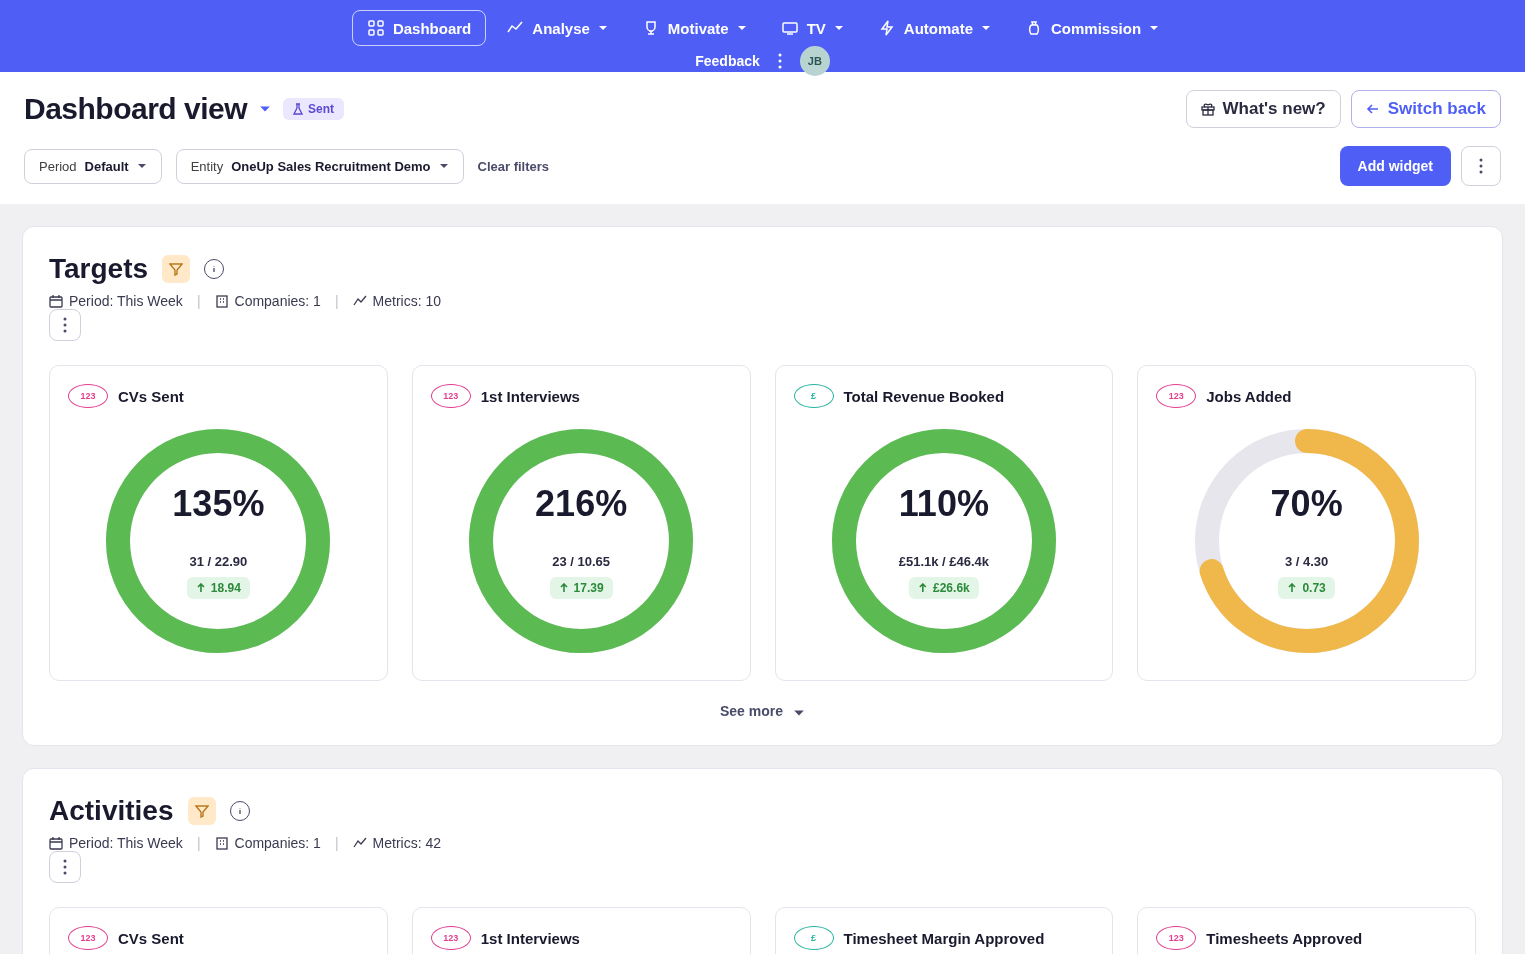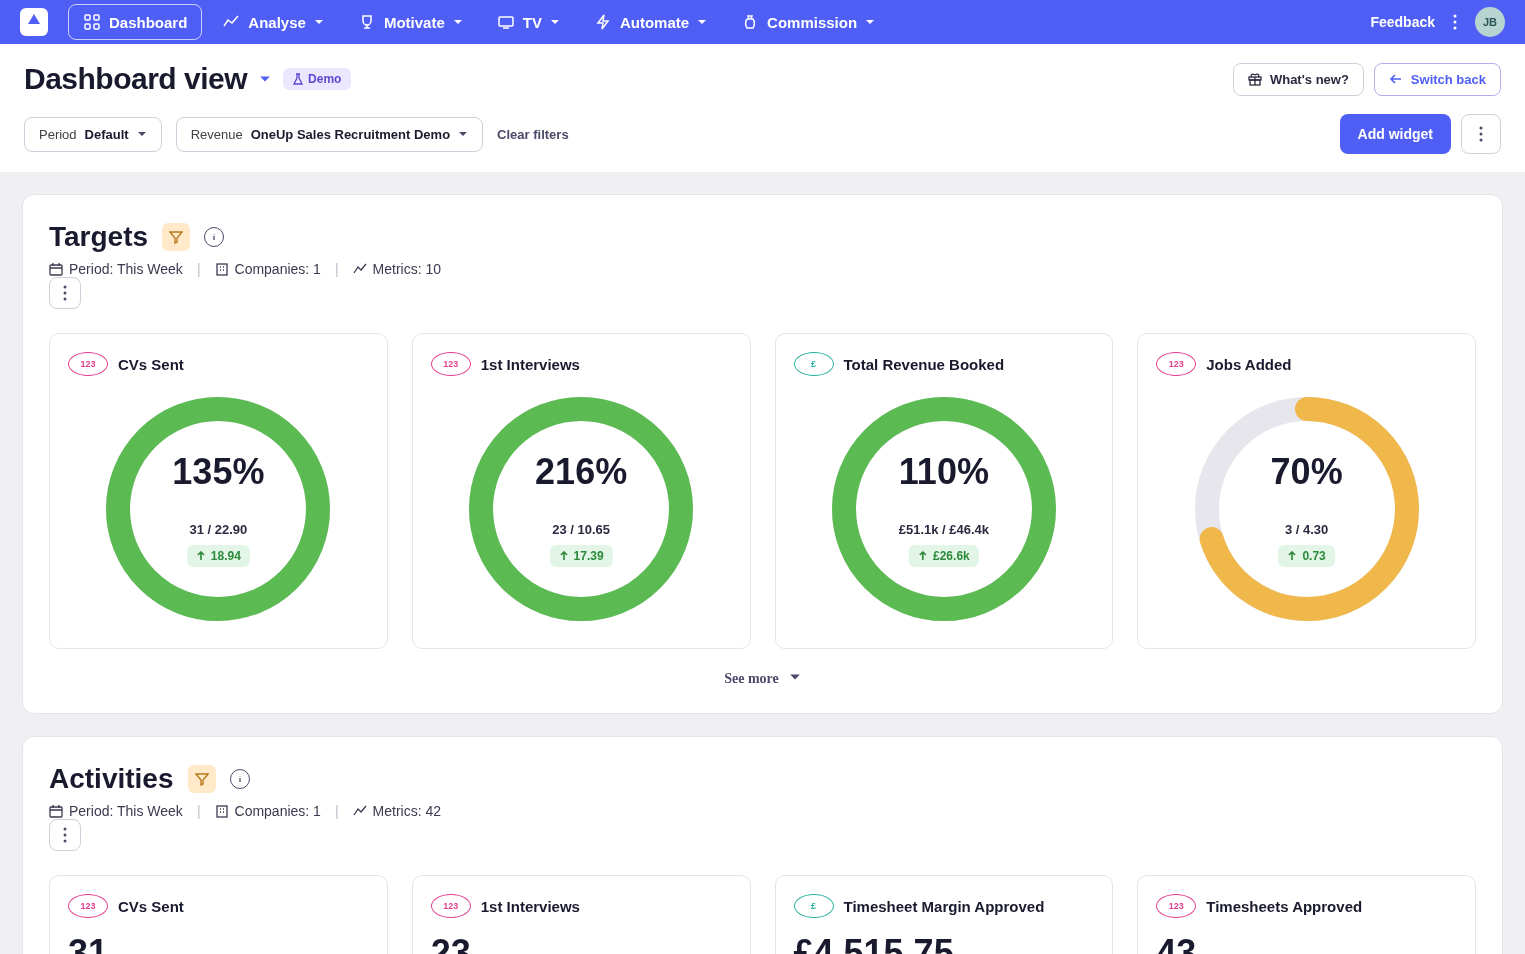--- a/index.html
+++ b/index.html
@@ -1,38 +1,38 @@
 <!DOCTYPE html>
 <html><head>
 <meta charset="utf-8">
 <style>
 * { box-sizing: border-box; margin: 0; padding: 0; }
 body { font-family: -apple-system, BlinkMacSystemFont, 'Segoe UI', sans-serif; background: #f0f0f3; color: #1a1a2e; font-size: 14px; }
-.topnav { background: #4f5ff5; height: 44px; display: flex; align-items: center; padding: 4px 20px; color: #fff; }
+.topnav { background: #4f5ff5; height: 72px; display: flex; align-items: center; padding: 10px 20px; color: #fff; flex-direction: column; }
 .logo { width: 28px; height: 28px; background: #fff; border-radius: 6px; margin-right: 20px; position: relative; }
 .logo::after { content: ""; position: absolute; top: 6px; left: 8px; width: 0; height: 0; border-left: 6px solid transparent; border-right: 6px solid transparent; border-bottom: 10px solid #4f5ff5; }
 .nav-items { display: flex; gap: 6px; align-items: center; flex: 1; }
 .nav-item { display: flex; align-items: center; gap: 8px; padding: 8px 14px; border-radius: 8px; cursor: pointer; font-weight: 600; font-size: 15px; }
 .nav-item.active { border: 1.5px solid rgba(255,255,255,0.7); }
 .nav-icon { width: 18px; height: 18px; display: inline-flex; align-items: center; justify-content: center; }
 .chev-down { width: 10px; height: 10px; display: inline-block; }
 .chev-down svg { display: block; }
 .nav-right { display: flex; align-items: center; gap: 18px; }
 .feedback { font-weight: 600; cursor: pointer; }
 .vdots { cursor: pointer; }
 .avatar { width: 30px; height: 30px; border-radius: 50%; background: #b8d4d0; color: #2a5555; display: flex; align-items: center; justify-content: center; font-size: 11px; font-weight: 700; cursor: pointer; }
 
 .header-bar { background: #fff; padding: 18px 24px 18px; }
 .title-row { display: flex; align-items: center; justify-content: space-between; }
 .title-left { display: flex; align-items: center; gap: 12px; }
 .page-title { font-size: 30px; font-weight: 800; letter-spacing: -0.5px; }
 .title-chev { cursor: pointer; color: #4f5ff5; }
 .beta-badge { background: #ebe7ff; color: #5a4ad1; font-size: 12px; font-weight: 700; padding: 4px 10px; border-radius: 6px; display: flex; align-items: center; gap: 5px; }
 .title-right { display: flex; gap: 10px; }
-.btn-outline { background: #fff; border: 1px solid #d0d0dc; border-radius: 8px; padding: 8px 14px; display: flex; align-items: center; gap: 8px; cursor: pointer; font-weight: 600; font-size: 13px; color: #2a2a40; }
+.btn-outline { background: #fff; border: 1px solid #d0d0dc; border-radius: 8px; padding: 8px 14px; display: flex; align-items: center; gap: 8px; cursor: pointer; font-weight: 600; font-size: 17px; color: #2a2a40; }
 .btn-switch { border-color: #b0b0ea; color: #4f5ff5; }
 
 .filter-row { display: flex; align-items: center; gap: 14px; margin-top: 18px; }
 .filter-pill { border: 1px solid #d0d0dc; border-radius: 8px; padding: 9px 14px; display: flex; align-items: center; gap: 8px; cursor: pointer; font-size: 13px; }
 .filter-pill .lbl { color: #404040; }
 .filter-pill .val { font-weight: 700; color: #1a1a2e; }
 .clear-link { color: #4a4a6a; font-weight: 700; cursor: pointer; font-size: 13px; }
 .filter-right { margin-left: auto; display: flex; gap: 10px; padding-left: 36px; }
 .btn-primary { background: #4f5ff5; color: #fff; border: none; border-radius: 8px; padding: 10px 18px; font-weight: 700; cursor: pointer; font-size: 14px; }
 .icon-btn { width: 40px; height: 40px; border: 1px solid #d0d0dc; border-radius: 8px; background: #fff; display: flex; align-items: center; justify-content: center; cursor: pointer; }
@@ -54,21 +54,21 @@
 .card-head { display: flex; align-items: center; gap: 10px; }
 .metric-icon { width: 40px; height: 24px; border-radius: 50%; display: flex; align-items: center; justify-content: center; font-size: 9px; font-weight: 700; }
 .metric-icon.num { border: 1.5px solid #e23f8f; color: #e23f8f; }
 .metric-icon.cur { border: 1.5px solid #2ab5a0; color: #2ab5a0; }
 .card-title { font-weight: 700; font-size: 15px; color: #1a1a2e; }
 .donut-wrap { display: flex; align-items: center; justify-content: center; margin-top: 18px; position: relative; width: 230px; height: 230px; margin-left: auto; margin-right: auto; }
 .donut-center { position: absolute; top: 50%; left: 50%; transform: translate(-50%, -50%); text-align: center; display: flex; flex-direction: column; align-items: center; gap: 8px; }
 .donut-pct { font-size: 36px; font-weight: 800; }
 .donut-frac { font-size: 13px; font-weight: 700; color: #2a2a40; margin-top: 21px; }
 .donut-delta { background: #e3f5e6; color: #2a8a3a; border-radius: 6px; padding: 4px 9px; font-size: 12px; font-weight: 700; display: flex; align-items: center; gap: 5px; }
-.see-more { text-align: center; margin-top: 22px; color: #4a4a6a; font-weight: 700; cursor: pointer; display: flex; align-items: flex-start; justify-content: center; gap: 10px; font-family: Liberation Serif, serif; }
+.see-more { text-align: center; margin-top: 22px; color: #4a4a6a; font-weight: 700; cursor: pointer; display: flex; align-items: flex-end; justify-content: center; gap: 10px; }
 
 .act-number { font-size: 36px; font-weight: 800; margin-top: 14px; }
 
 svg { display: block; }
 </style>
 </head>
 <body>
 
 <div class="topnav">
   <div class="logo"></div>
@@ -172,21 +172,21 @@
           <svg width="12" height="12" viewBox="0 0 10 10" fill="#4f5ff5">
             <path d="M1 3 L5 7 L9 3 Z"></path>
           </svg>
         </span>
       <span class="beta-badge">
         <span>
             <svg width="10" height="12" viewBox="0 0 10 12" fill="none" stroke="#5a4ad1" stroke-width="1.3">
               <path d="M3 1 H7 M4 1 V5 L1 11 H9 L6 5 V1"></path>
             </svg>
           </span>
-        <span>Demo</span>
+        <span>Sent</span>
       </span>
     </div>
     <div class="title-right">
       <button class="btn-outline">
         <span>
             <svg width="14" height="14" viewBox="0 0 14 14" fill="none" stroke="#2a2a40" stroke-width="1.3">
               <rect x="1" y="5" width="12" height="3"></rect>
               <rect x="2" y="8" width="10" height="5"></rect>
               <path d="M7 5 V13 M4 5 C2 3 4 1 7 3 M10 5 C12 3 10 1 7 3"></path>
             </svg>
@@ -207,21 +207,21 @@
     <div class="filter-pill">
       <span class="lbl">Period</span>
       <span class="val">Default</span>
       <span>
           <svg width="10" height="10" viewBox="0 0 10 10" fill="#4a4a6a">
             <path d="M1 3 L5 7 L9 3 Z"></path>
           </svg>
         </span>
     </div>
     <div class="filter-pill">
-      <span class="lbl">Revenue</span>
+      <span class="lbl">Entity</span>
       <span class="val">OneUp Sales Recruitment Demo</span>
       <span>
           <svg width="10" height="10" viewBox="0 0 10 10" fill="#4a4a6a">
             <path d="M1 3 L5 7 L9 3 Z"></path>
           </svg>
         </span>
     </div>
     <span class="clear-link">Clear filters</span>
     <div class="filter-right">
       <button class="btn-primary">Add widget</button>

